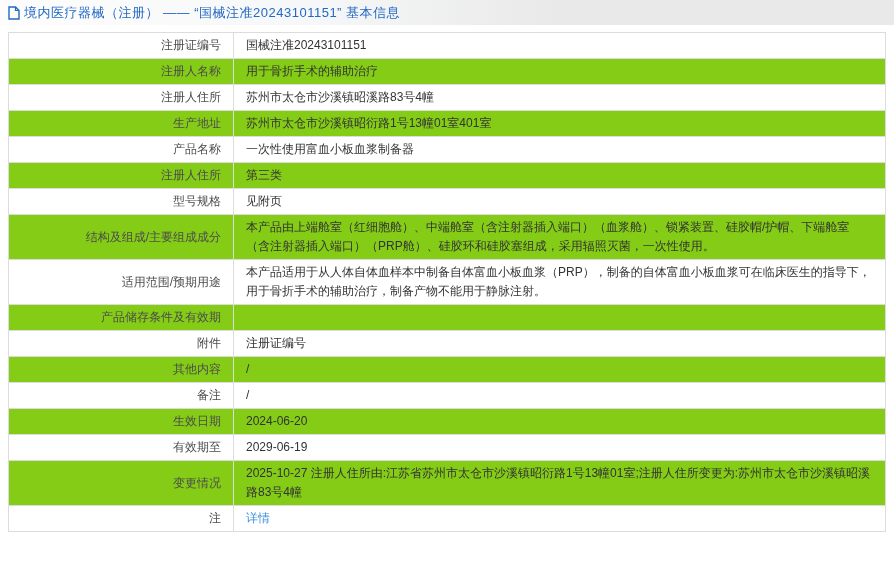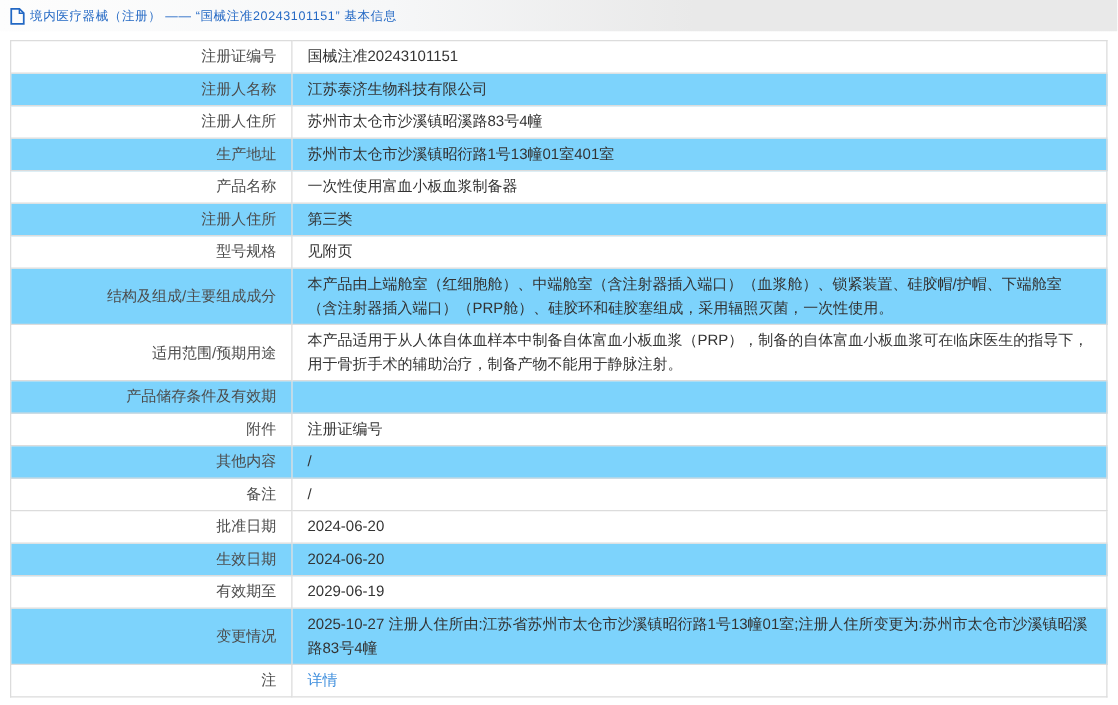--- a/index.html
+++ b/index.html
@@ -13,21 +13,21 @@
   .page-header {
     height: 25px;
     display: flex;
     align-items: center;
     padding: 0 10px 0 8px;
     background: linear-gradient(90deg, #fdfdfd 0%, #f6f7f8 35%, #e9e9e9 62%, #e9e9e9 100%);
   }
   .doc-icon { display: inline-flex; margin-right: 4px; }
   .page-title {
     color: #2368c4;
-    font-size: 10px;
+    font-size: 13px;
     letter-spacing: 0.5px;
     white-space: nowrap;
   }
   table.info-table {
     border-collapse: collapse;
     table-layout: fixed;
     width: 878px;
     margin: 7px 8px 0 8px;
     border: 1px solid #ababab;
     background: #ffffff;
@@ -40,21 +40,21 @@
     vertical-align: middle;
     color: #333333;
     word-break: break-all;
   }
   .info-table td.label-cell {
     width: 225px;
     text-align: right;
     color: #4c4c4c;
     word-break: keep-all;
   }
-  .info-table tr.alt { background: #7dd3fc; }
+  .info-table tr.alt { background: #84cc16; }
   .detail-link {
     color: #3e8edd;
     text-decoration: none;
     cursor: pointer;
   }
 </style>
 </head>
 <body>
 
 <div class="page-header">
@@ -68,21 +68,21 @@
 </div>
 
 <table class="info-table">
   <tbody>
       <tr>
         <td class="label-cell"><span>注册证编号</span></td>
         <td class="value-cell">国械注准20243101151</td>
       </tr>
       <tr class="alt">
         <td class="label-cell"><span>注册人名称</span></td>
-        <td class="value-cell">江苏泰济生物科技有限公司</td>
+        <td class="value-cell">用于骨折手术的辅助治疗</td>
       </tr>
       <tr>
         <td class="label-cell"><span>注册人住所</span></td>
         <td class="value-cell">苏州市太仓市沙溪镇昭溪路83号4幢</td>
       </tr>
       <tr class="alt">
         <td class="label-cell"><span>生产地址</span></td>
         <td class="value-cell">苏州市太仓市沙溪镇昭衍路1号13幢01室401室</td>
       </tr>
       <tr>
@@ -114,24 +114,20 @@
         <td class="value-cell">注册证编号</td>
       </tr>
       <tr class="alt">
         <td class="label-cell"><span>其他内容</span></td>
         <td class="value-cell">/</td>
       </tr>
       <tr>
         <td class="label-cell"><span>备注</span></td>
         <td class="value-cell">/</td>
       </tr>
-      <tr>
-        <td class="label-cell"><span>批准日期</span></td>
-        <td class="value-cell">2024-06-20</td>
-      </tr>
       <tr class="alt">
         <td class="label-cell"><span>生效日期</span></td>
         <td class="value-cell">2024-06-20</td>
       </tr>
       <tr>
         <td class="label-cell"><span>有效期至</span></td>
         <td class="value-cell">2029-06-19</td>
       </tr>
       <tr class="alt">
         <td class="label-cell"><span>变更情况</span></td>

